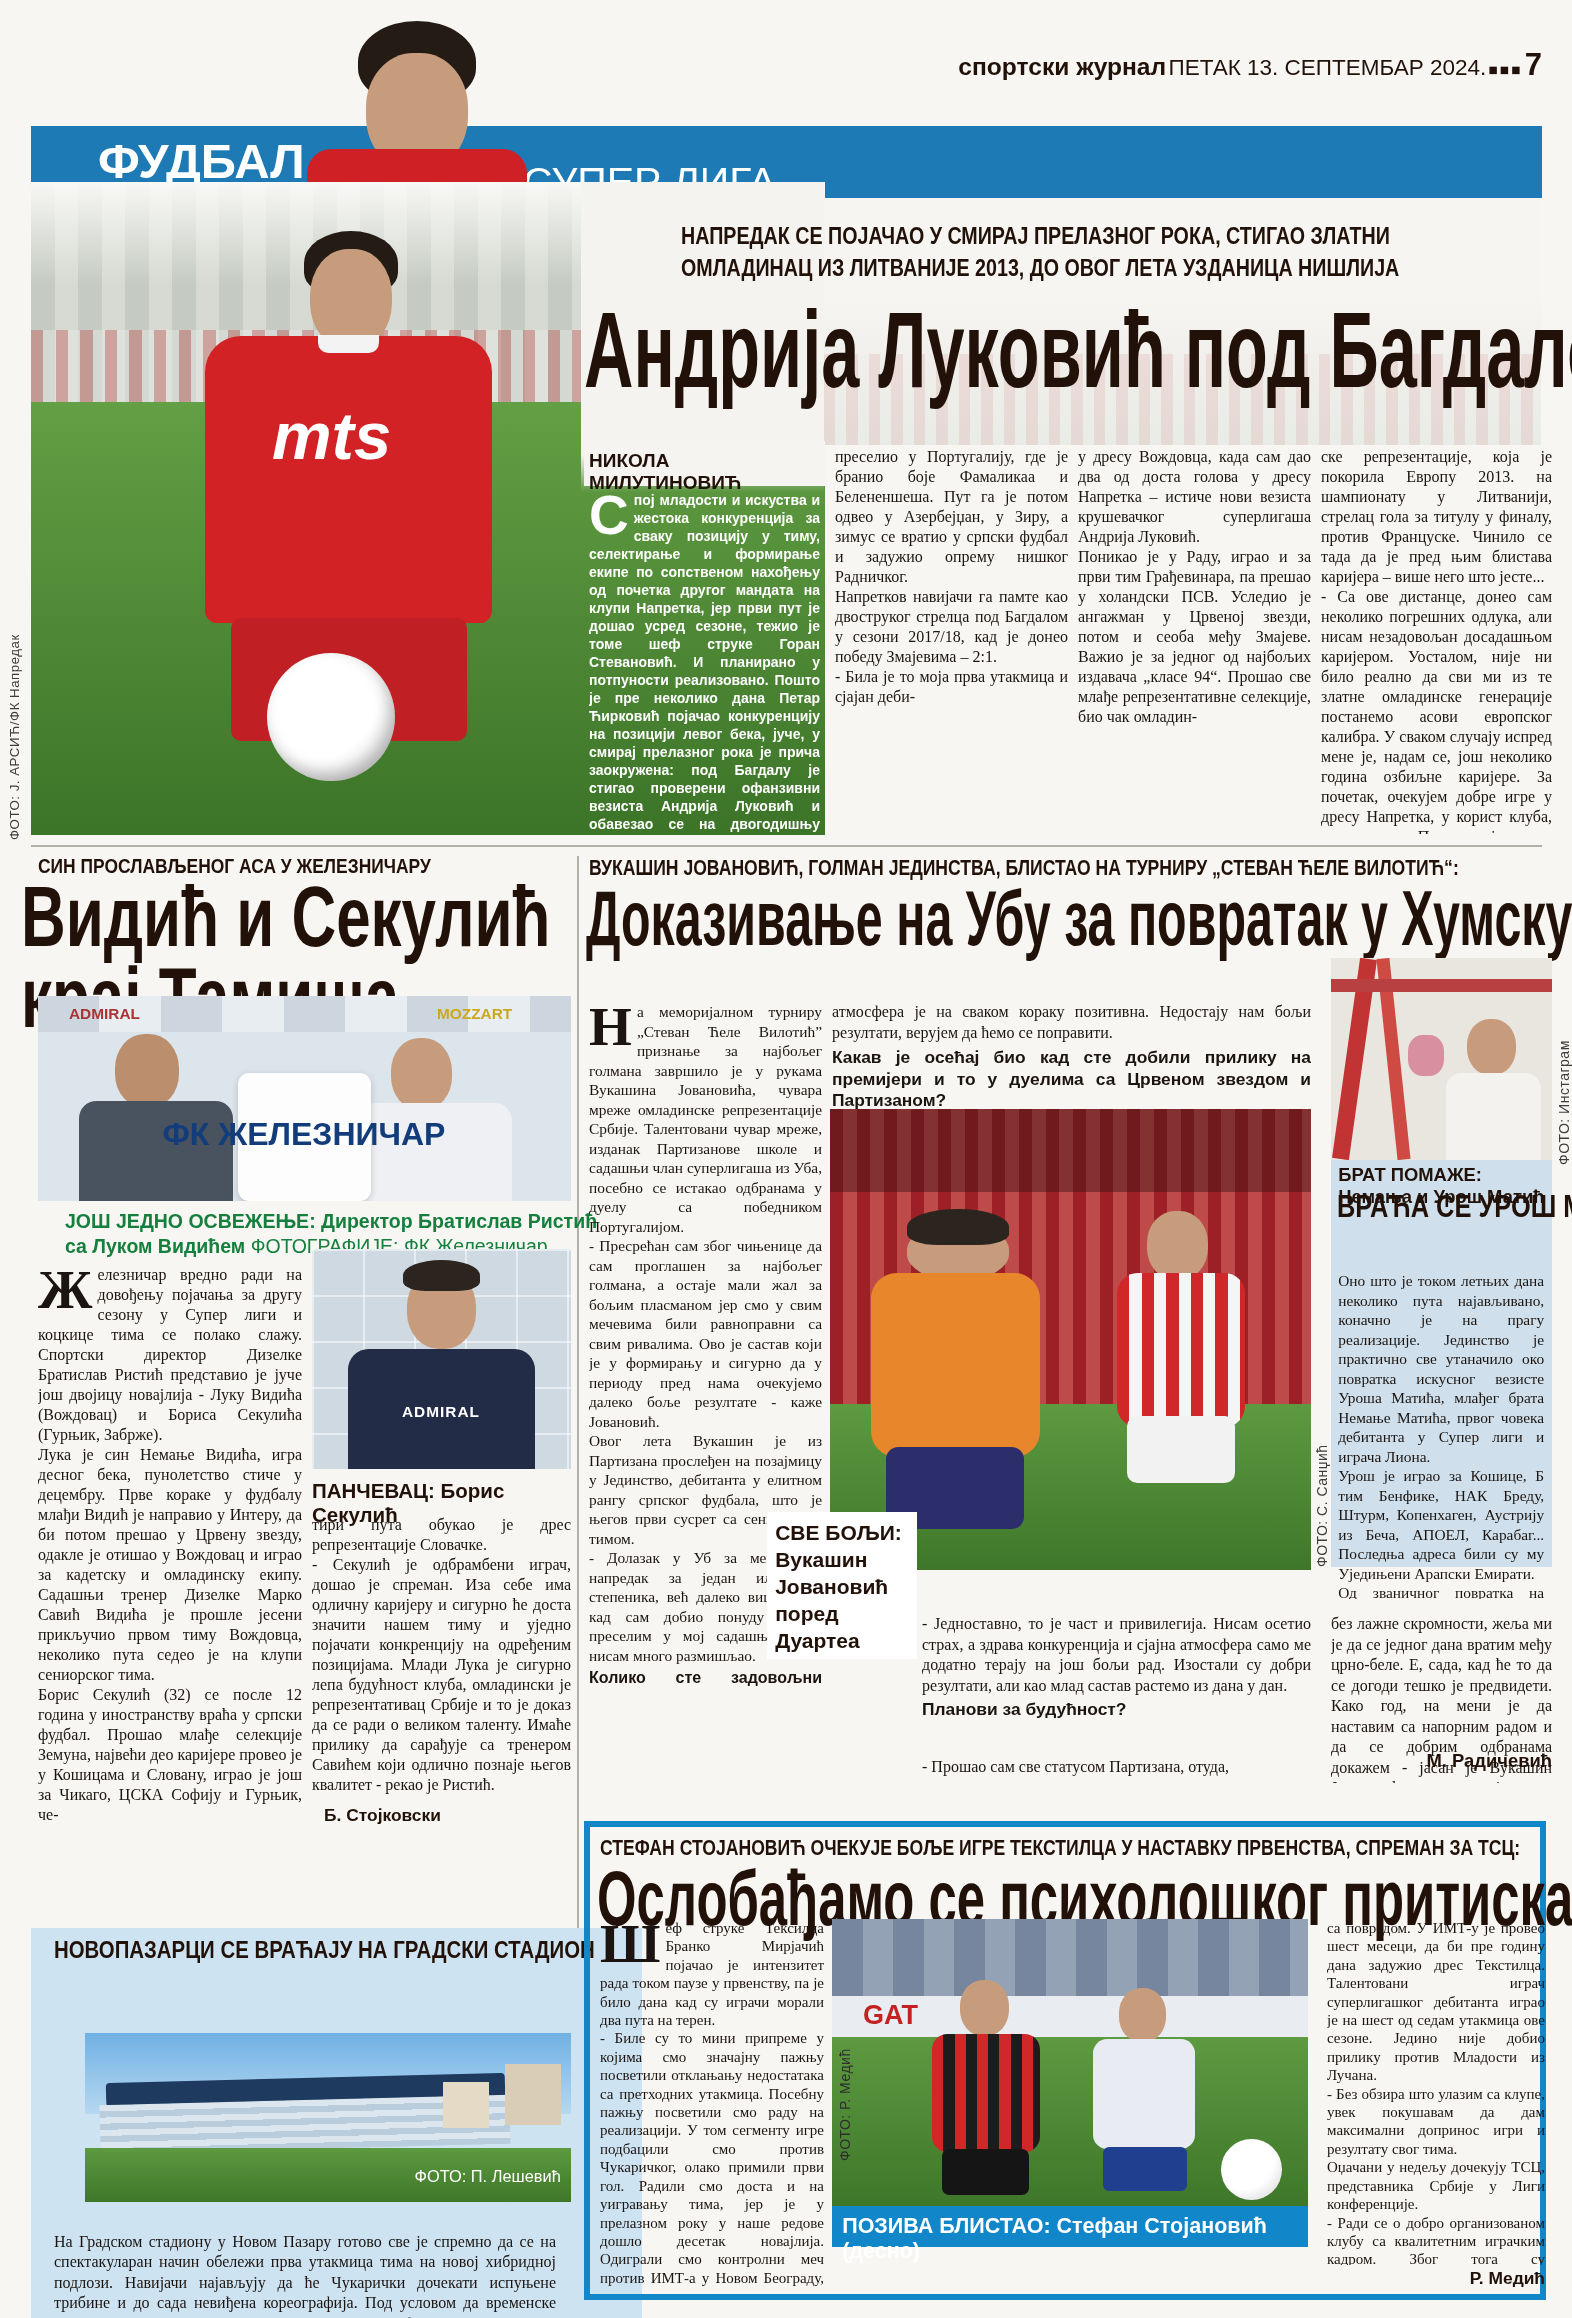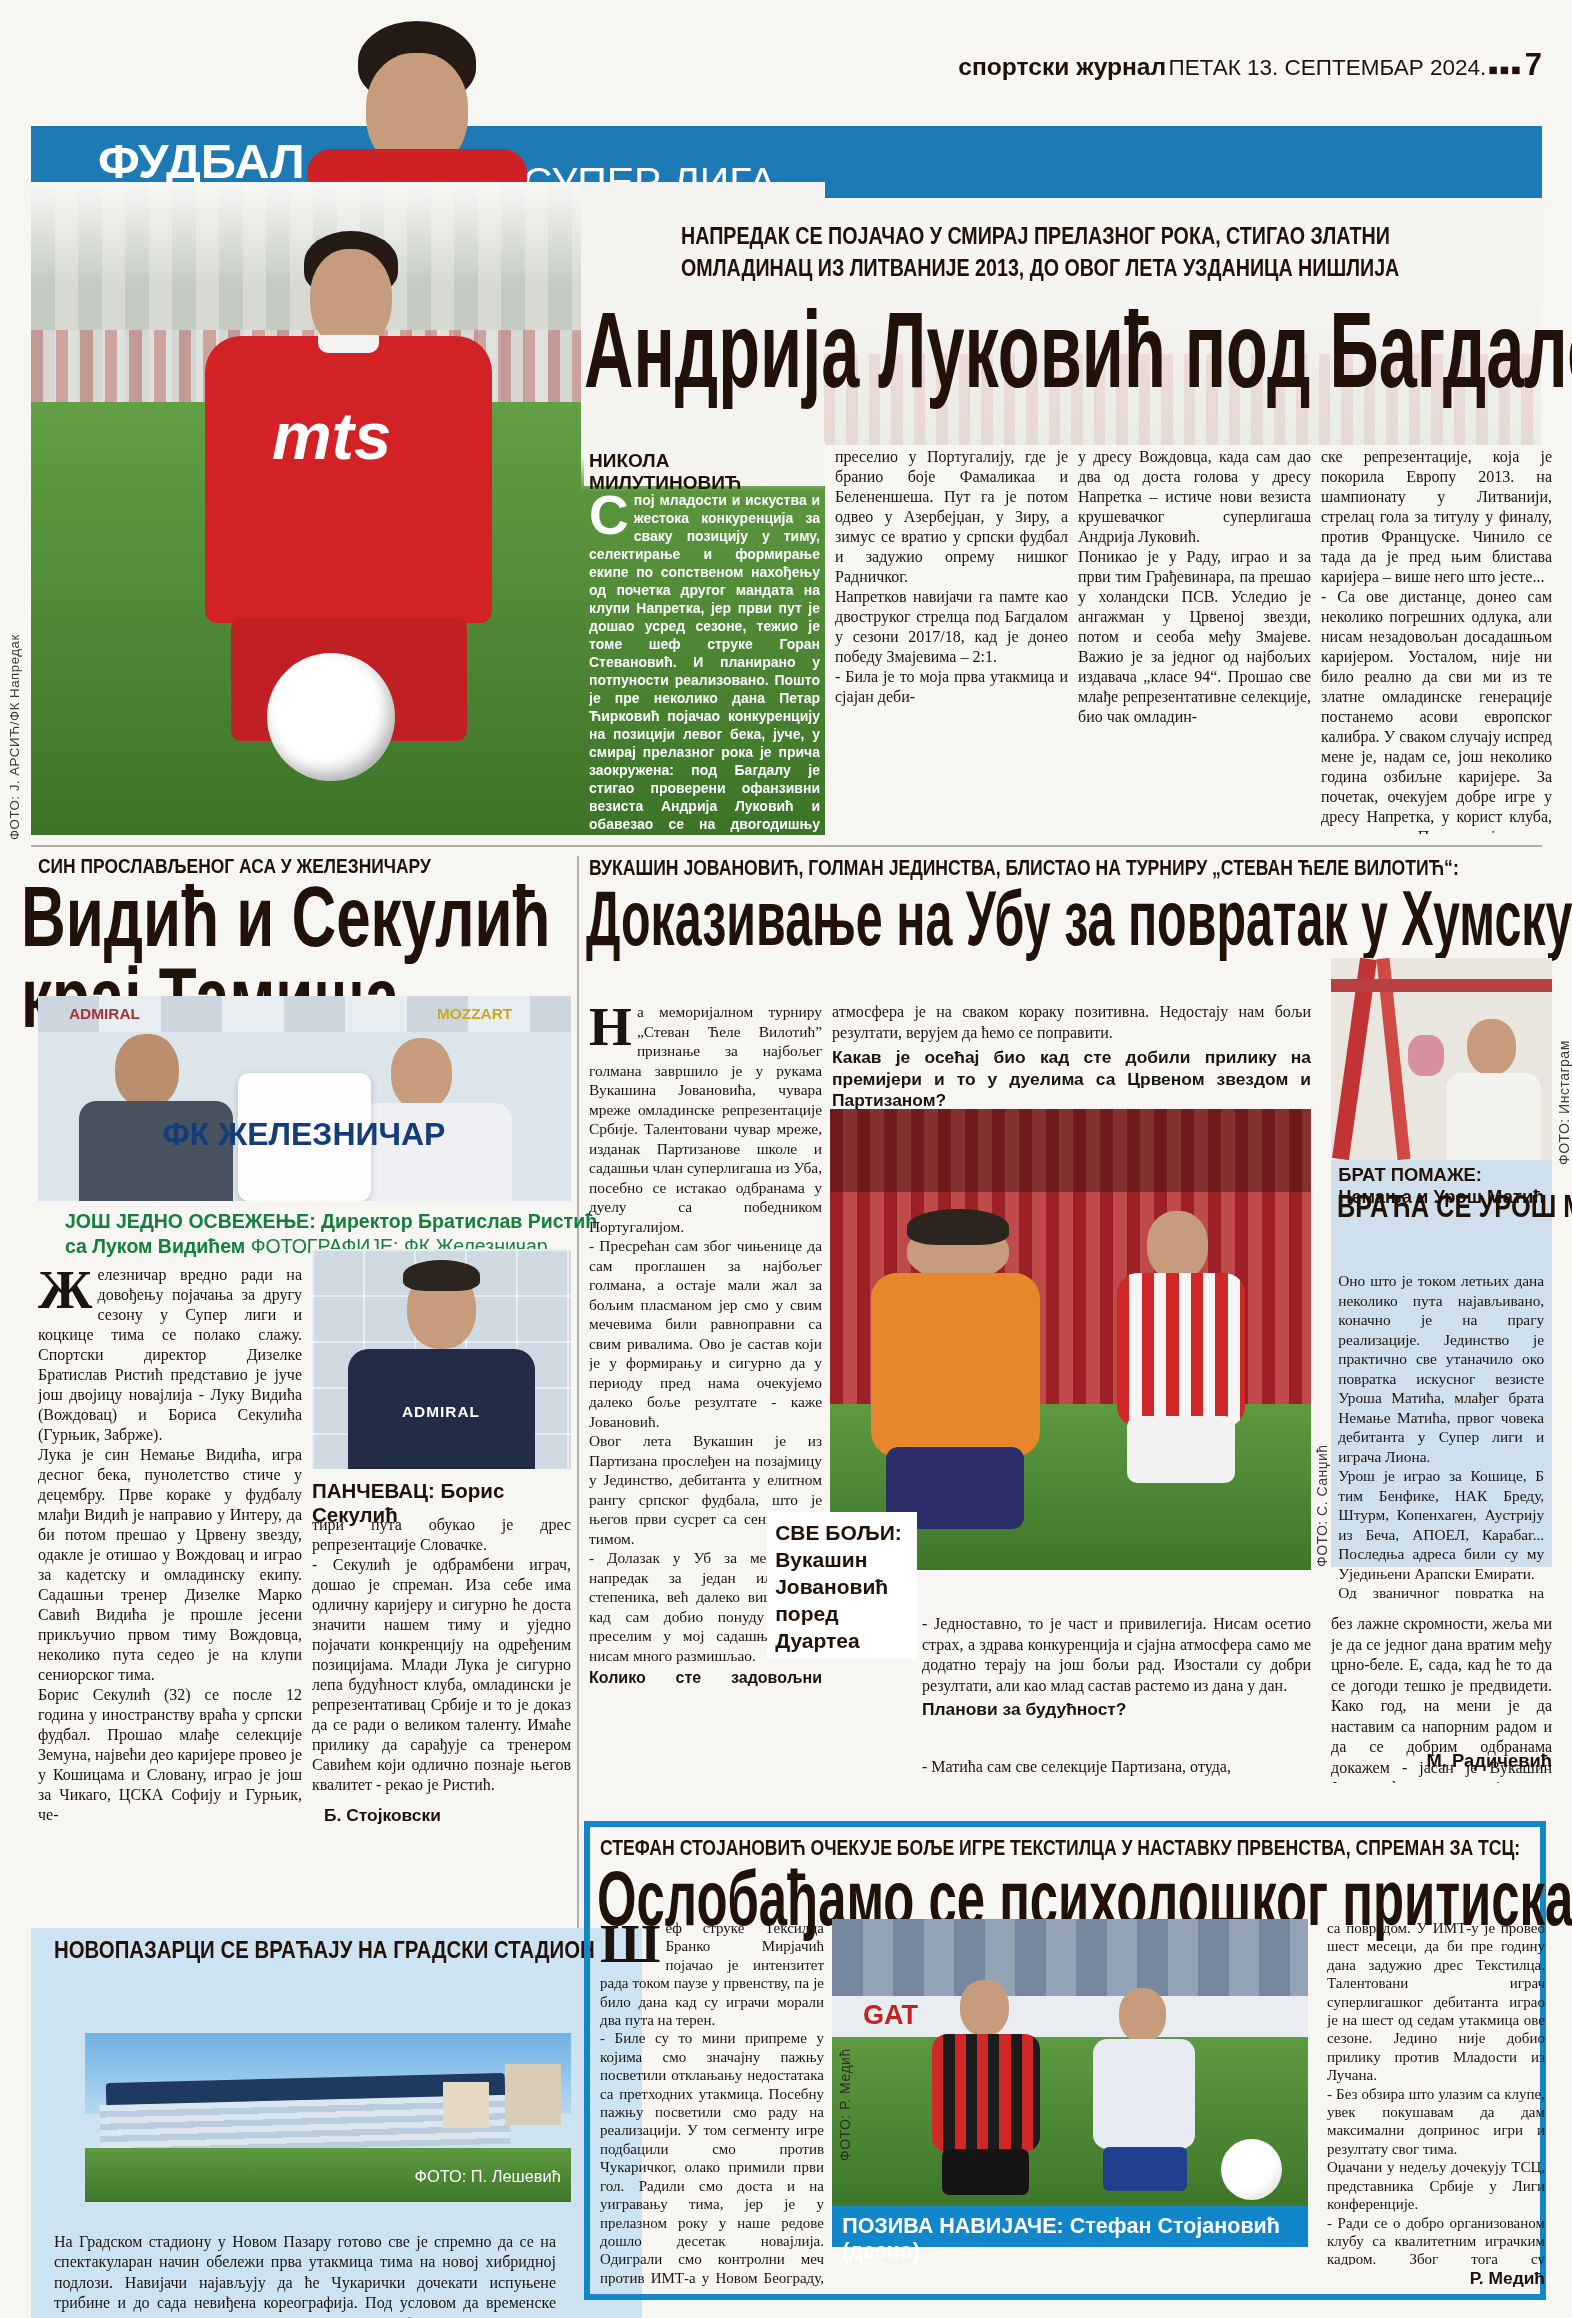--- a/index.html
+++ b/index.html
@@ -214,21 +214,21 @@
 
   <div class="abs sans b ink pre" style="left:767px;top:1512px;width:150px;height:147px;background:#ffffff;padding:7.2px 0 0 8.2px;font-size:21px;line-height:27px;box-sizing:border-box;">СВЕ БОЉИ:
 Вукашин
 Јовановић
 поред
 Дуартеа</div>
 
   <div class="abs" style="left:922px;top:1578px;width:389px;">
     <div class="just pre body30" style="font-size:16px;line-height:20.5px;">- Једноставно, то је част и привилегија. Нисам осетио страх, а здрава конкуренција и сјајна атмосфера само ме додатно терају на још бољи рад. Изостали су добри резултати, али као млад састав растемо из дана у дан.</div>
     <div class="sans b" style="font-size:17.4px;line-height:22.5px;margin-top:2px;">Планови за будућност?</div>
-    <div class="just pre body30" style="font-size:16px;line-height:20.5px;">- Матића сам све селекције Партизана, отуда,</div>
+    <div class="just pre body30" style="font-size:16px;line-height:20.5px;">- Прошао сам све статусом Партизана, отуда,</div>
   </div>
 
   <div class="abs" style="left:1331px;top:958px;width:221px;height:609px;background:#cfe0ec;">
     <div class="abs ph" style="left:0;top:0;width:221px;height:202px;background:#e9e5df;">
       <div class="abs" style="left:15.4px;top:0;width:17.4px;height:202px;background:#c23434;transform:rotate(8deg);"></div>
       <div class="abs" style="left:56px;top:0;width:13.3px;height:202px;background:#cf4a43;transform:rotate(-6deg);"></div>
       <div class="abs" style="left:0;top:20.5px;width:221px;height:13.3px;background:#b84040;"></div>
       <div class="abs" style="left:77px;top:77px;width:36px;height:41px;background:#d88fa0;border-radius:40%;"></div>
       <div class="abs" style="left:136px;top:61px;width:49px;height:56px;background:#c79c7c;border-radius:46%;"></div>
       <div class="abs" style="left:115px;top:115px;width:95px;height:87px;background:#f4f2ee;border-radius:15.4px 15.4px 0 0;"></div>
@@ -269,21 +269,21 @@
     <div class="abs" style="left:100px;top:115px;width:108px;height:118px;border-radius:15.4px;
          background:repeating-linear-gradient(90deg,#d02828 0 11.3px,#1c1c1c 11.3px 22.5px);"></div>
     <div class="abs" style="left:110px;top:230px;width:87px;height:46px;background:#151515;border-radius:7.2px;"></div>
     <div class="abs" style="left:287px;top:69px;width:47px;height:54px;background:#c79c7c;border-radius:46%;"></div>
     <div class="abs" style="left:261px;top:120px;width:102px;height:110px;background:#e8ecf2;border-radius:14.3px;"></div>
     <div class="abs" style="left:271px;top:228px;width:84px;height:44px;background:#1f3f8f;border-radius:6.1px;"></div>
     <div class="abs" style="left:389px;top:220px;width:61px;height:61px;background:radial-gradient(circle at 35% 30%,#fff 55%,#cfcfcf);border-radius:50%;"></div>
   </div>
   <div class="abs vcred" style="left:837px;top:1941px;height:220px;color:#2e2e2e;">ФОТО: Р. Медић</div>
   <div class="abs" style="left:832px;top:2206px;width:476px;height:41px;background:#1186c9;">
-    <span class="abs sans b white" style="left:10.2px;top:8.2px;font-size:21.5px;">ПОЗИВА НАВИЈАЧЕ: Стефан Стојановић (десно)</span>
+    <span class="abs sans b white" style="left:10.2px;top:8.2px;font-size:21.5px;">ПОЗИВА БЛИСТАО: Стефан Стојановић (десно)</span>
   </div>
 
   <div class="abs just pre clip body29" style="left:1327px;top:1919px;width:218px;height:346px;">са повредом. У ИМТ-у је провео шест месеци, да би пре годину дана задужио дрес Текстилца. Талентовани играч суперлигашког дебитанта играо је на шест од седам утакмица ове сезоне. Једино није добио прилику против Младости из Лучана.
 - Без обзира што улазим са клупе, увек покушавам да дам максимални допринос игри и резултату свог тима.
 Оџачани у недељу дочекују ТСЦ, представника Србије у Лиги конференције.
 - Ради се о добро организованом клубу са квалитетним играчким кадром. Због тога су Бачкотополчани, можда и благи фаворити, иако до сада нису били на нивоу очекивања, ни у Европи, ни на домаћој сцени. Сигурно ће у меч против нас ући са жељом да поправе бодовни салдо. Морамо да будемо опрезни против таквог противника. У сваку утакмицу улазимо са жељом да освојимо максимум. Видећемо да ли ће то бити довољно и за победу. Домаћини смо, очекујем још већи долазак наших симпатизера у Бачку Паланку, уз њихову помоћ лакше ћемо остварити добар резултат - истакао је Стојановић.</div>
   <div class="abs sans b ink" style="left:1327px;top:2268px;width:218px;text-align:right;font-size:17.4px;">Р. Медић</div>
 
 </div>
 

